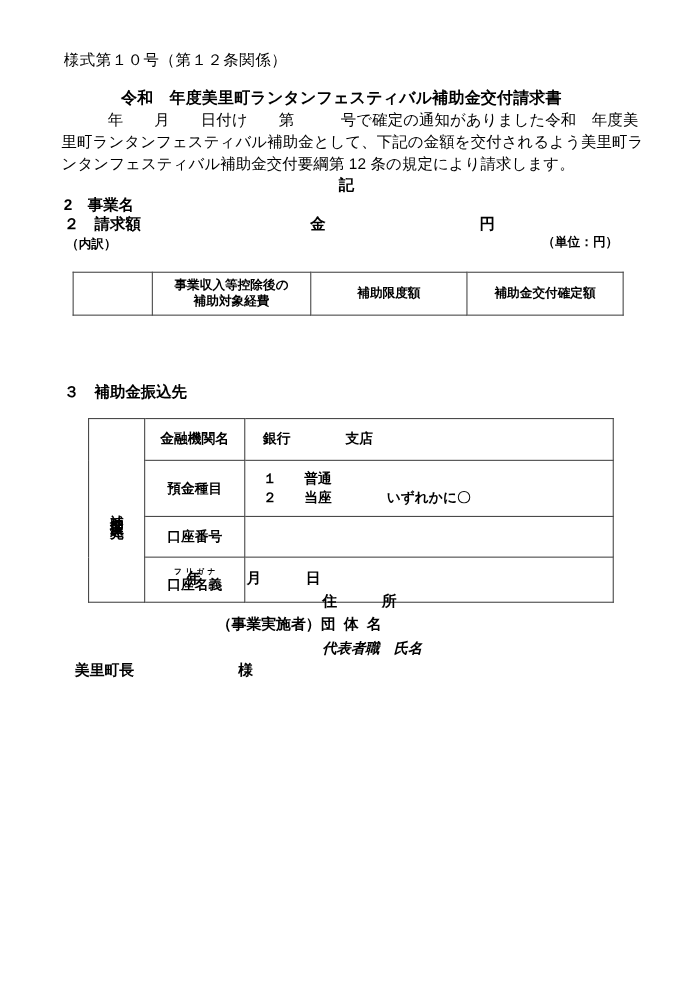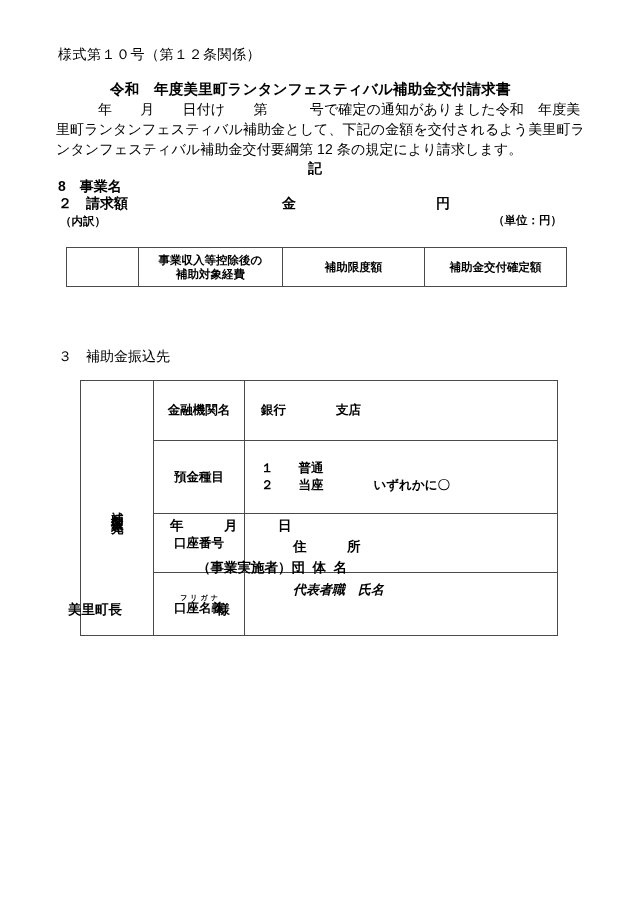--- a/index.html
+++ b/index.html
@@ -129,39 +129,39 @@
     padding-right: 8px;
   }
   .amount-table .hdr-2line span { display: block; }
 
   
   .item-3 {
     position: absolute;
     left: 58px;
     top: 348px;
     font-size: 14px;
-    font-weight: normal;
+    font-weight: bold;
     white-space: pre;
   }
 
   
   .bank-table {
     position: absolute;
     left: 80px;
     top: 380px;
     width: 478px;
     border-collapse: collapse;
     table-layout: fixed;
     font-size: 12.5px;
     font-weight: bold;
     border-radius: 10px;
   }
   .bank-table td {
     border: 1px solid #4a4a4a;
-    padding: 16px;
+    padding: 5px;
     vertical-align: middle;
   }
   .bank-table .vcol { width: 40px; }
   .bank-table .lcol { width: 86px; }
   .bank-table .vcol-inner {
     writing-mode: vertical-rl;
     text-orientation: upright;
     margin: 0 auto;
     letter-spacing: 2px;
     line-height: 1;
@@ -258,21 +258,21 @@
   <div class="doc-title">令和　年度美里町ランタンフェスティバル補助金交付請求書</div>
 
   <div class="body-para">
     <span class="l1">年　　月　　日付け　　第　　　号で確定の通知がありました令和　年度美</span>
     <span class="l2">里町ランタンフェスティバル補助金として、下記の金額を交付されるよう美里町ラ</span>
     <span class="l3">ンタンフェスティバル補助金交付要綱第 12 条の規定により請求します。</span>
   </div>
 
   <div class="ki-mark">記</div>
 
-  <div class="item-row item-1">8　事業名</div>
+  <div class="item-row item-1">2　事業名</div>
 
   <div class="item-row item-2">２　請求額　　　　　　　　　　　金　　　　　　　　　　円</div>
 
   <div class="naiyaku">（内訳）</div>
 
   <div class="unit-note">（単位：円）</div>
 
   <table class="amount-table">
     <tbody>
       <tr class="hrow">

